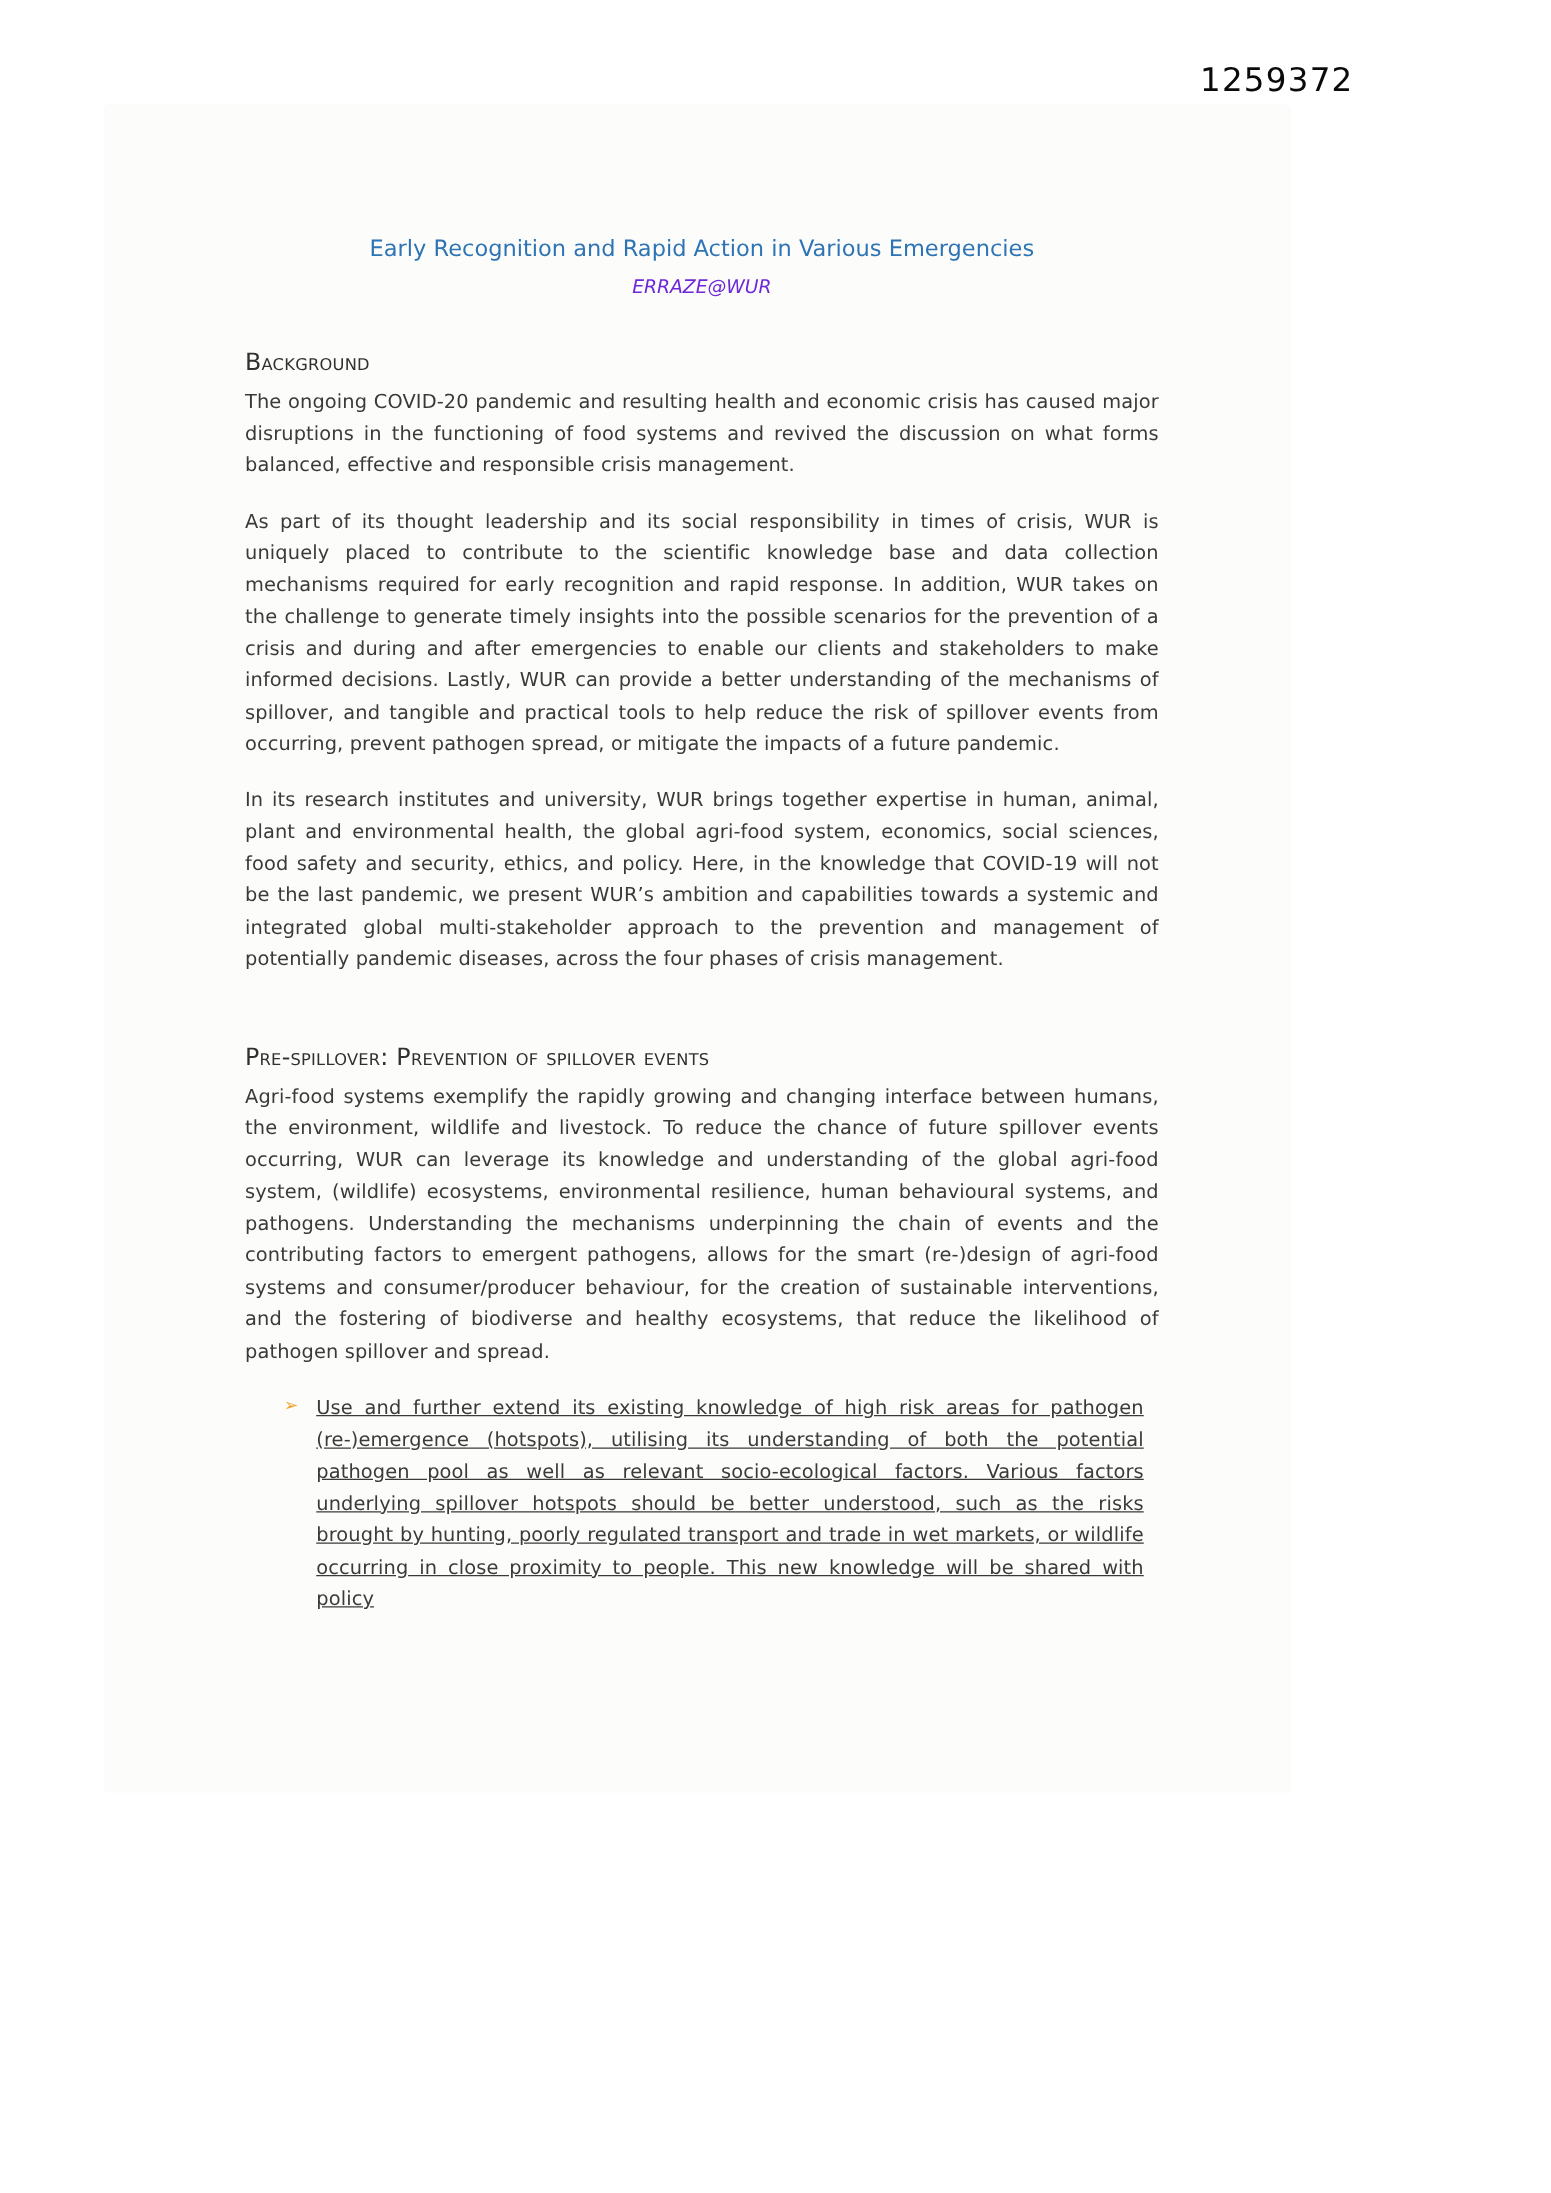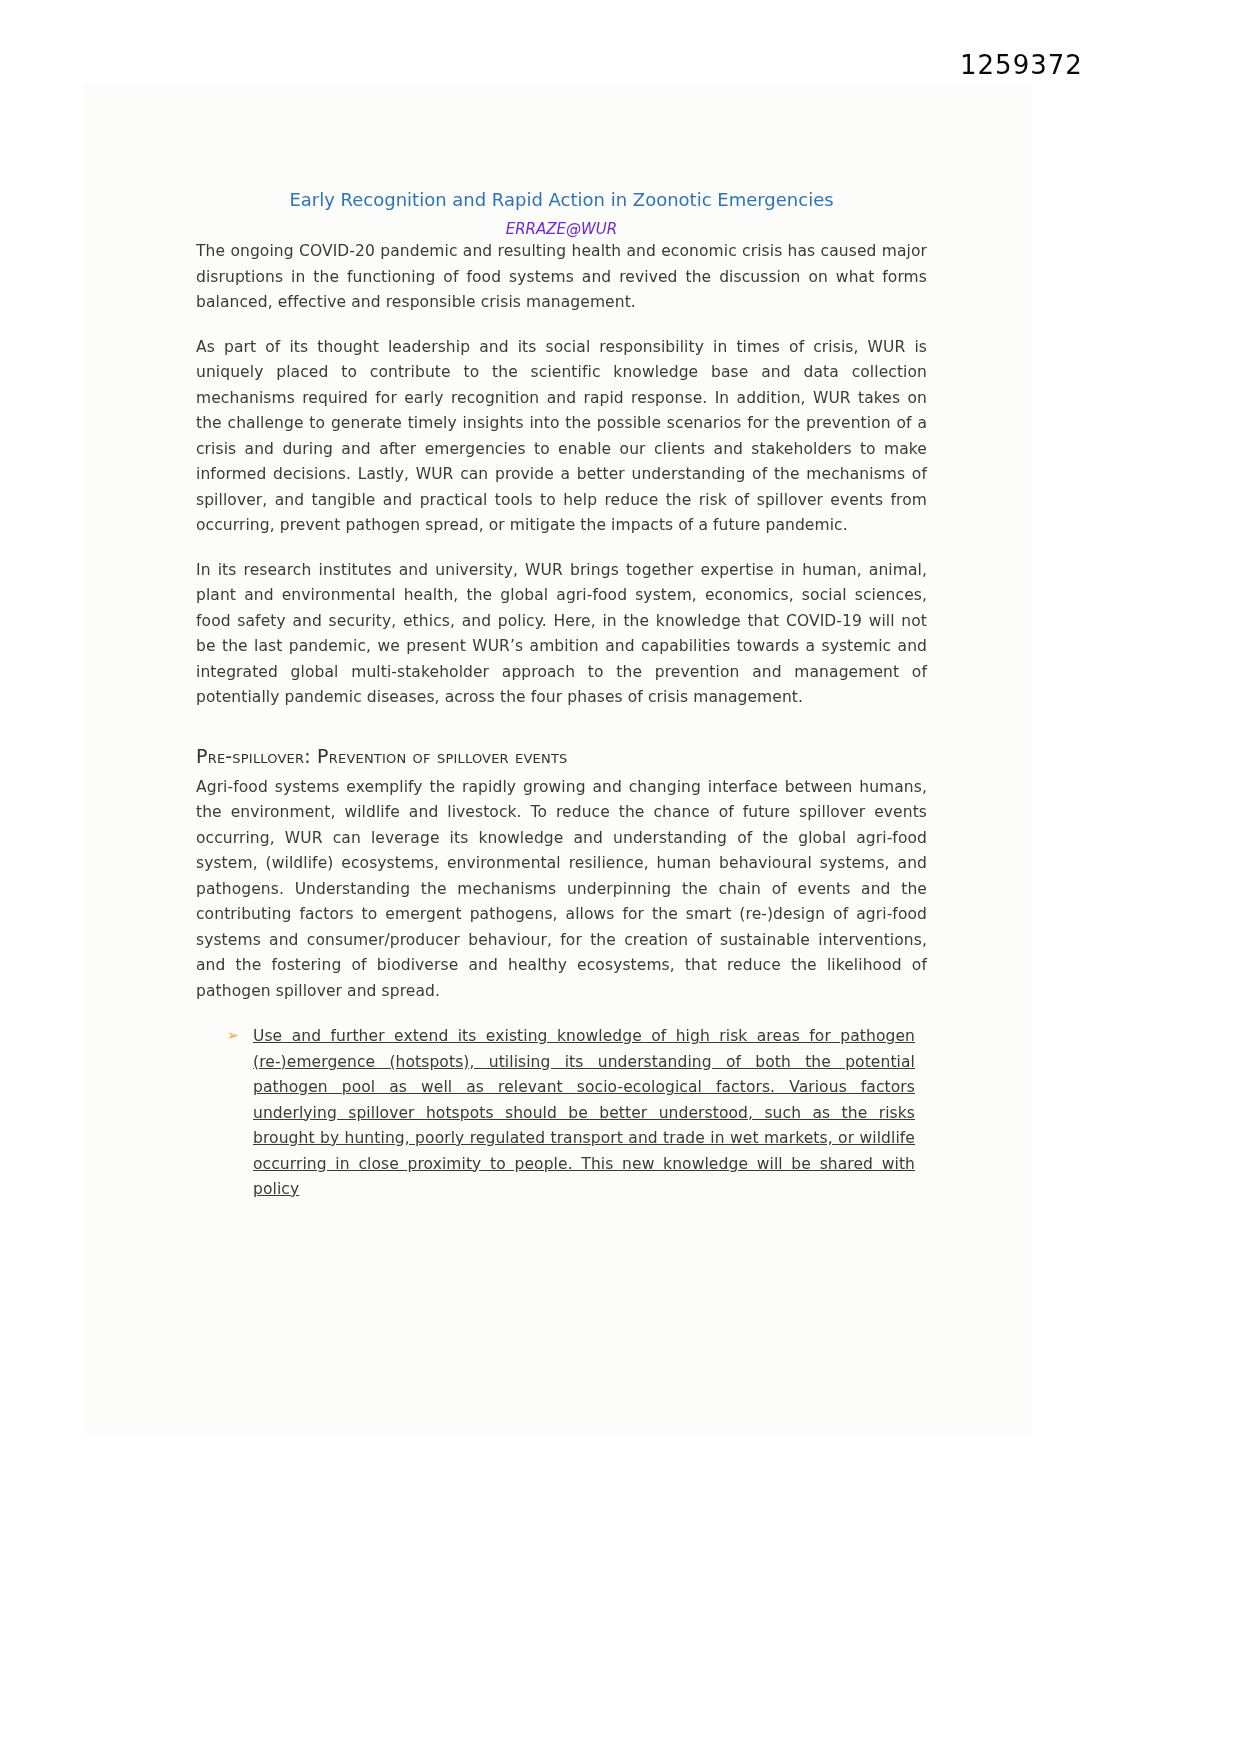--- a/index.html
+++ b/index.html
@@ -53,21 +53,21 @@
     font-variant: small-caps;
     font-weight: 400;
     font-size: 19px;
     color: #303030;
     margin-top: 40px;
     margin-bottom: 7px;
     line-height: 23px;
     letter-spacing: 0.2px;
   }
   .section-heading.second {
-    margin-top: 34px;
+    margin-top: 54px;
   }
   .para {
     font-size: 15.5px;
     line-height: 25.5px;
     text-align: justify;
     color: #3a3a3a;
     margin-bottom: 19px;
     letter-spacing: 0.1px;
   }
   .bullet-item {
@@ -93,24 +93,25 @@
   }
 </style>
 </head>
 <body>
 
 <div class="page-number">1259372</div>
 
 <div class="scan-area">
   <div class="content">
 
-    <h1 class="doc-title">Early Recognition and Rapid Action in Zoonotic Emergencies</h1>
+    <h1 class="doc-title">Early Recognition and Rapid Action in Various Emergencies</h1>
 
     <div class="doc-subtitle">ERRAZE@WUR</div>
 
+    <h2 class="section-heading">Background</h2>
 
     <p class="para">The ongoing COVID-20 pandemic and resulting health and economic crisis has caused major disruptions in the functioning of food systems and revived the discussion on what forms balanced, effective and responsible crisis management.</p>
 
     <p class="para">As part of its thought leadership and its social responsibility in times of crisis, WUR is uniquely placed to contribute to the scientific knowledge base and data collection mechanisms required for early recognition and rapid response. In addition, WUR takes on the challenge to generate timely insights into the possible scenarios for the prevention of a crisis and during and after emergencies to enable our clients and stakeholders to make informed decisions. Lastly, WUR can provide a better understanding of the mechanisms of spillover, and tangible and practical tools to help reduce the risk of spillover events from occurring, prevent pathogen spread, or mitigate the impacts of a future pandemic.</p>
 
     <p class="para">In its research institutes and university, WUR brings together expertise in human, animal, plant and environmental health, the global agri-food system, economics, social sciences, food safety and security, ethics, and policy. Here, in the knowledge that COVID-19 will not be the last pandemic, we present WUR’s ambition and capabilities towards a systemic and integrated global multi-stakeholder approach to the prevention and management of potentially pandemic diseases, across the four phases of crisis management.</p>
 
     <h2 class="section-heading second">Pre-spillover: Prevention of spillover events</h2>
 
     <p class="para">Agri-food systems exemplify the rapidly growing and changing interface between humans, the environment, wildlife and livestock. To reduce the chance of future spillover events occurring, WUR can leverage its knowledge and understanding of the global agri-food system, (wildlife) ecosystems, environmental resilience, human behavioural systems, and pathogens. Understanding the mechanisms underpinning the chain of events and the contributing factors to emergent pathogens, allows for the smart (re-)design of agri-food systems and consumer/producer behaviour, for the creation of sustainable interventions, and the fostering of biodiverse and healthy ecosystems, that reduce the likelihood of pathogen spillover and spread.</p>

